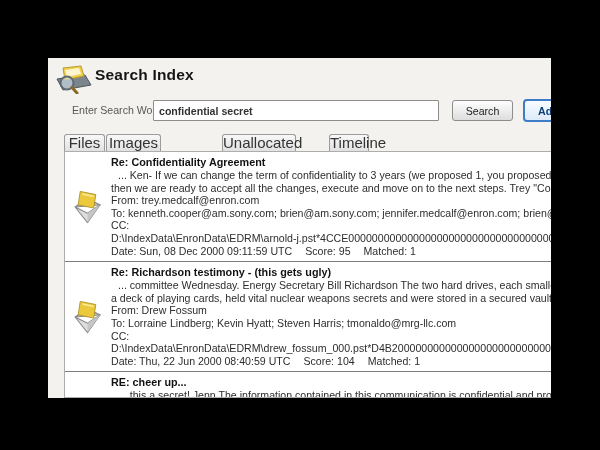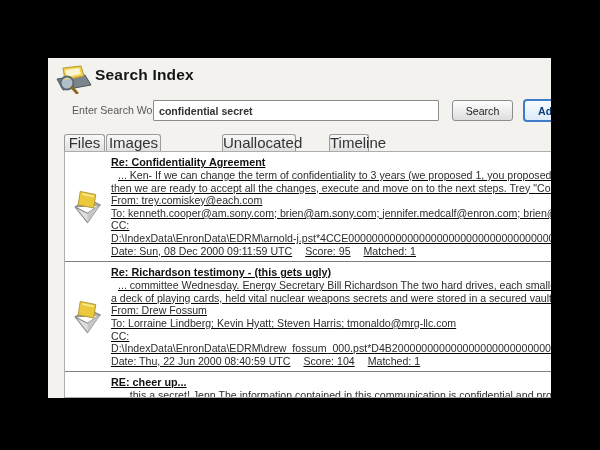--- a/index.html
+++ b/index.html
@@ -23,21 +23,21 @@
        background:linear-gradient(#f8f8f8,#e1e1e1);border:1px solid #9b9b9b;border-bottom:none;border-radius:3px 3px 0 0;z-index:1;}
   .tab.active{top:73px;height:21px;line-height:19px;background:#fff;font-size:10.3px;color:#1c1c1c;z-index:3;}
   .tab-files{left:16px;width:41px;}
   .tab-images{left:58px;width:55px;}
   .tab-email{left:115px;width:57px;}
   .tab-unallocated{left:174px;width:74px;}
   .tab-timeline{left:250px;width:40px;margin-left:31px;}
 
   
   .panel{position:absolute;left:16px;top:93px;width:530px;height:247px;background:#fff;border:1px solid #adadad;overflow:hidden;z-index:2;}
-  .entry{position:relative;padding:4px 0 4px 46px;text-decoration:underline;}
+  .entry{position:relative;padding:4px 0 4px 46px;}
   .entry .env{position:absolute;left:9px;top:50%;margin-top:-18px;width:27px;height:36px;}
   .rtitle{height:13px;line-height:13px;font-size:10.8px;font-weight:bold;color:#121212;white-space:nowrap;}
   .line{height:12.6px;line-height:12.6px;font-size:10.6px;color:#2d2d2d;white-space:nowrap;}
   .indent{padding-left:7px;}
   .dateline span{margin-right:13px;}
   .sep{height:1px;background:#7e7e7e;}
 </style>
 </head>
 <body>
 
@@ -69,21 +69,21 @@
         <svg class="env" viewBox="0 0 26 34">
           <polygon points="1,17 13,9 25,15" fill="#bfbfbf" stroke="#8a8a8a" stroke-width="1"></polygon>
           <polygon points="6,2 21,5 19,18 4,15" fill="#ecc93c" stroke="#a88d22" stroke-width="0.8"></polygon>
           <line x1="8" y1="4.5" x2="19" y2="7" stroke="#f8ec9a" stroke-width="1.5"></line>
           <path d="M1,17 L13,23 L25,15 L13,32 Z" fill="#dedede" stroke="#8a8a8a" stroke-width="1" stroke-linejoin="round"></path>
           <polygon points="25,15 13,23 13,32" fill="#c6c6c6"></polygon>
         </svg>
         <div class="rtitle">Re: Confidentiality Agreement</div>
         <div class="line indent">... Ken- If we can change the term of confidentiality to 3 years (we proposed 1, you proposed 5)</div>
         <div class="line">then we are ready to accept all the changes, execute and move on to the next steps. Trey "Cooper"</div>
-        <div class="line">From: trey.comiskey@each.com</div>
+        <div class="line">From: trey.medcalf@enron.com</div>
         <div class="line">To: kenneth.cooper@am.sony.com; brien@am.sony.com; jennifer.medcalf@enron.com; brien@am.sony.com</div>
         <div class="line">CC:</div>
         <div class="line">D:\IndexData\EnronData\EDRM\arnold-j.pst*4CCE00000000000000000000000000000000000000A4220000</div>
         <div class="line dateline">
           <span>Date: Sun, 08 Dec 2000 09:11:59 UTC</span><span>Score: 95</span><span>Matched: 1</span>
         </div>
       </div>
 
       <div class="sep"></div>
 

